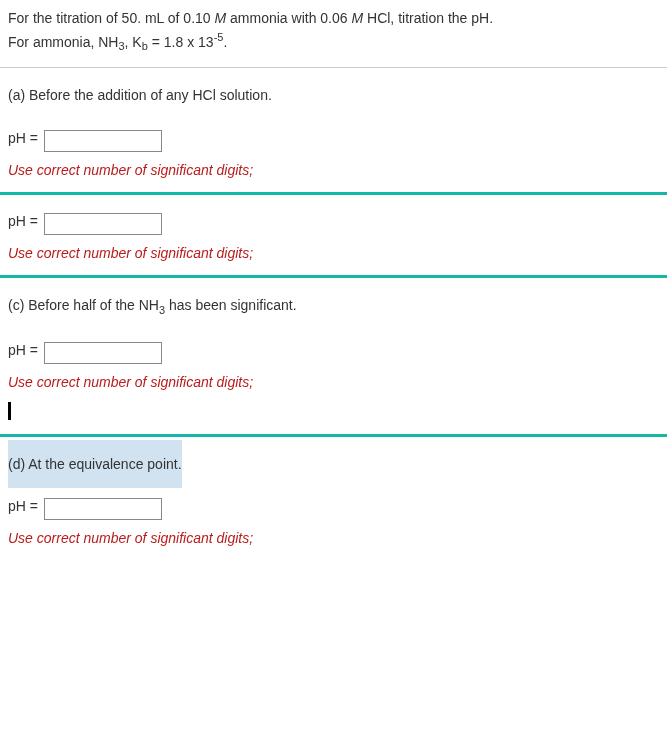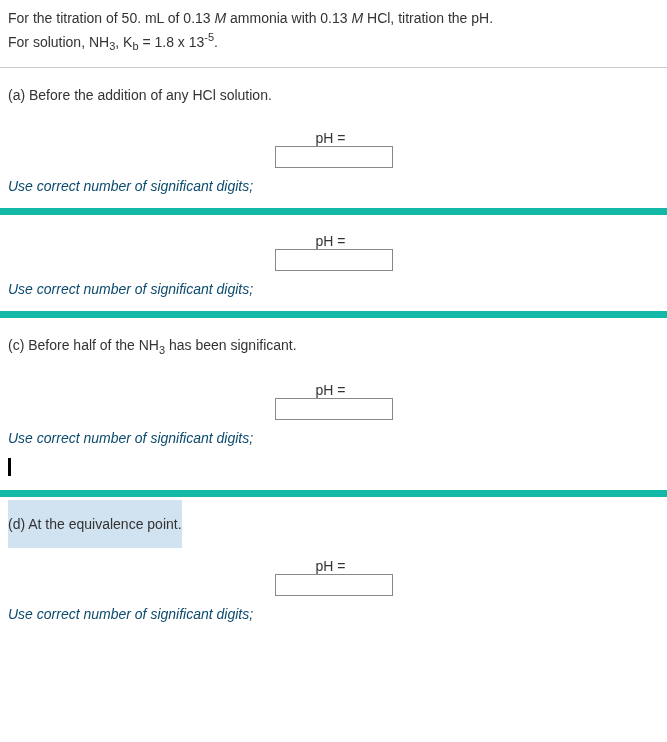--- a/index.html
+++ b/index.html
@@ -14,45 +14,43 @@
       background: #fff;
       width: 667px;
     }
     .intro {
       padding: 8px 8px 12px 8px;
       line-height: 1.5;
       border-bottom: 1px solid #ccc;
     }
     .question-block {
       padding: 18px 8px 14px 8px;
-      border-bottom: 7px solid #14b8a6;
+      border-bottom: 3px solid #14b8a6;
     }
     .question-prompt {
       margin-bottom: 24px;
       line-height: 1.4;
     }
     .answer-line {
       display: flex;
-      align-items: center;
       margin-bottom: 10px;
-      flex-direction: column;
     }
     .ph-label {
       margin-right: 6px;
     }
     .ph-input {
       width: 118px;
       height: 22px;
       border: 1px solid #888;
       padding: 2px 4px;
       font-size: 13px;
     }
     .hint {
       font-style: italic;
-      color: #0c4a6e;
+      color: #b91c1c;
       margin-top: 4px;
     }
     .cursor-bar {
       width: 3px;
       height: 18px;
       background: #000;
       margin-top: 12px;
     }
     .highlighted {
       background: #d1e3f0;
@@ -66,24 +64,24 @@
     sup {
       font-size: 11px;
       vertical-align: super;
     }
   </style>
 </head>
 <body>
 
 <div class="intro">
   <div>
-    <span>For the titration of 50. mL of 0.13 </span><em>M</em><span> ammonia with 0.13 </span><em>M</em><span> HCl, titration the pH.</span>
+    <span>For the titration of 50. mL of 0.10 </span><em>M</em><span> ammonia with 0.06 </span><em>M</em><span> HCl, titration the pH.</span>
   </div>
   <div>
-    <span>For solution, NH</span><sub>3</sub><span>, K</span><sub>b</sub><span> = 1.8 x 13</span><sup>-5</sup><span>.</span>
+    <span>For ammonia, NH</span><sub>3</sub><span>, K</span><sub>b</sub><span> = 1.8 x 13</span><sup>-5</sup><span>.</span>
   </div>
 </div>
 
 <div class="question-block">
   <div class="question-prompt">(a) Before the addition of any HCl solution.</div>
   <div class="answer-line">
     <span class="ph-label">pH =</span>
     <input type="text" class="ph-input" value="" style="">
   </div>
   <div class="hint">Use correct number of significant digits;</div>

